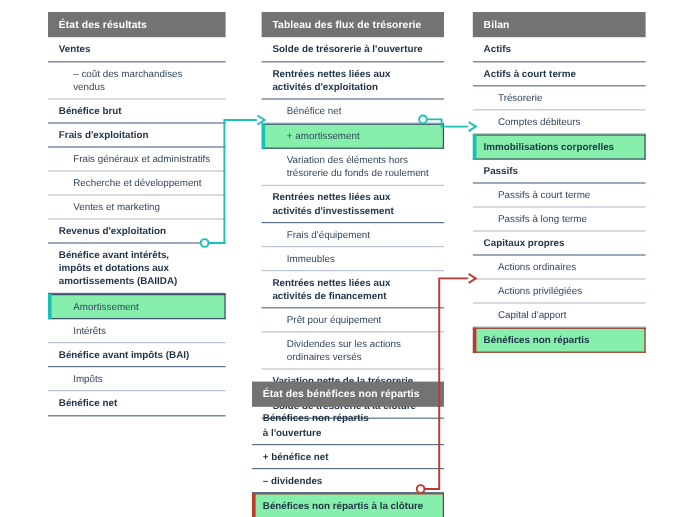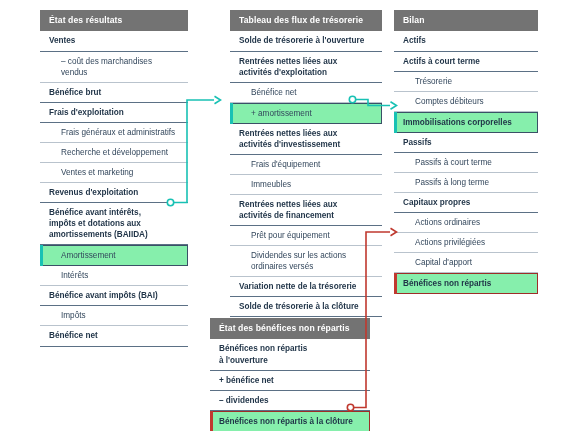--- a/index.html
+++ b/index.html
@@ -90,28 +90,30 @@
 impôts et dotations aux
 amortissements (BAIIDA)</div>
         <div class="row sub hl">Amortissement</div>
         <div class="row sub">Intérêts</div>
         <div class="row">Bénéfice avant impôts (BAI)</div>
         <div class="row sub">Impôts</div>
         <div class="row">Bénéfice net</div>
       </div>
   </div>
 
-  <div class="panel" id="p-cash" style="left:230px;top:10px;width:152px;">
+  <div class="panel" id="p-cash" style="left:218px;top:10px;width:152px;">
     <div class="panel-head">Tableau des flux de trésorerie</div>
     <div class="rows" id="rows-cash">
         <div class="row">Solde de trésorerie à l'ouverture</div>
         <div class="row">Rentrées nettes liées aux
 activités d'exploitation</div>
         <div class="row sub">Bénéfice net</div>
         <div class="row sub hl">+ amortissement</div>
+        <div class="row sub">Variation des éléments hors
+trésorerie du fonds de roulement</div>
         <div class="row">Rentrées nettes liées aux
 activités d'investissement</div>
         <div class="row sub">Frais d'équipement</div>
         <div class="row sub">Immeubles</div>
         <div class="row">Rentrées nettes liées aux
 activités de financement</div>
         <div class="row sub">Prêt pour équipement</div>
         <div class="row sub">Dividendes sur les actions
 ordinaires versés</div>
         <div class="row">Variation nette de la trésorerie</div>

